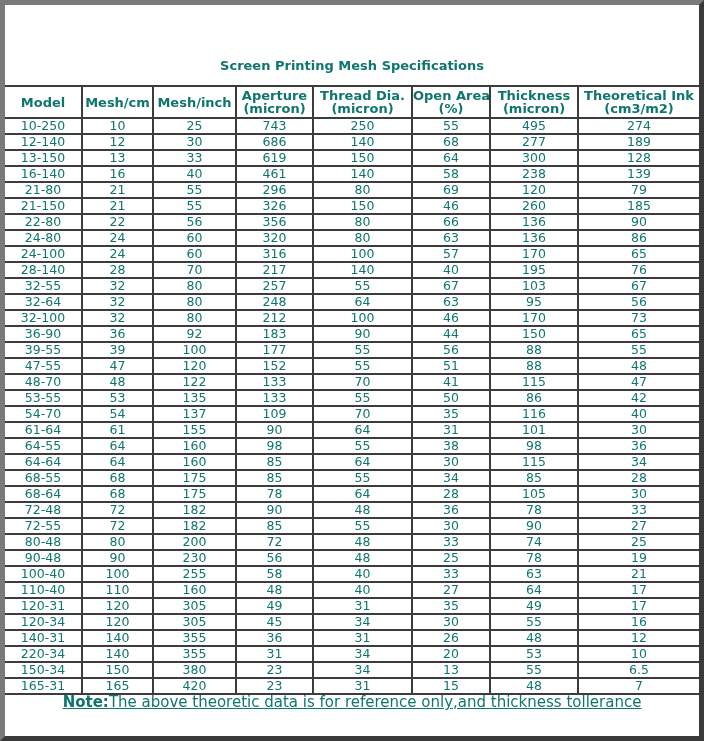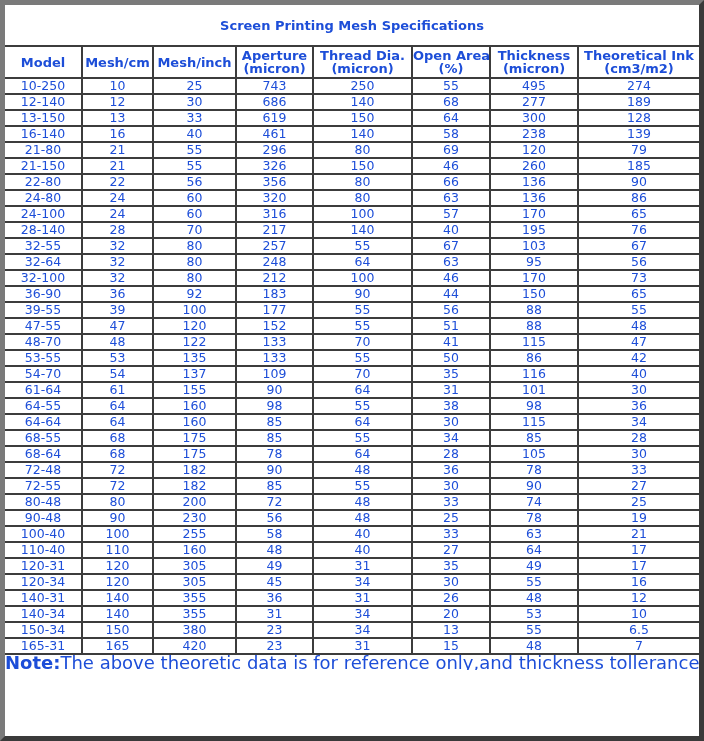--- a/index.html
+++ b/index.html
@@ -10,21 +10,22 @@
     border-top: 5px solid #7a7a7a;
     border-left: 5px solid #7a7a7a;
     border-right: 5px solid #3a3a3a;
     border-bottom: 5px solid #3a3a3a;
     background: #ffffff;
   }
   table.spec {
     border-collapse: collapse;
     width: 694px;
     table-layout: fixed;
-    color: #1d4ed8;
+    color: #0f766e;
+    margin-top: 40px;
   }
   table.spec td, table.spec th {
     border: 2px solid #3c3c3c;
     padding: 0;
     text-align: center;
     vertical-align: middle;
     overflow: hidden;
     white-space: nowrap;
   }
   .title-cell {
@@ -41,21 +42,21 @@
     font-weight: bold;
     line-height: 13px;
   }
   td.cell {
     height: 14px;
     font-size: 12.5px;
     line-height: 14px;
   }
   td.note {
     text-align: left;
-    font-size: 18px;
+    font-size: 15px;
     height: 15px;
     line-height: 15px;
     padding-left: 1px;
     border-left: none !important;
     border-right: none !important;
     border-bottom: none !important;
     text-decoration: underline;
   }
   td.note b { font-weight: bold; }
   table.spec tr > *:first-child { border-left: none; }
@@ -437,21 +438,21 @@
           <td class="cell">140-31</td>
           <td class="cell">140</td>
           <td class="cell">355</td>
           <td class="cell">36</td>
           <td class="cell">31</td>
           <td class="cell">26</td>
           <td class="cell">48</td>
           <td class="cell">12</td>
         </tr>
         <tr>
-          <td class="cell">140-34</td>
+          <td class="cell">220-34</td>
           <td class="cell">140</td>
           <td class="cell">355</td>
           <td class="cell">31</td>
           <td class="cell">34</td>
           <td class="cell">20</td>
           <td class="cell">53</td>
           <td class="cell">10</td>
         </tr>
         <tr>
           <td class="cell">150-34</td>

